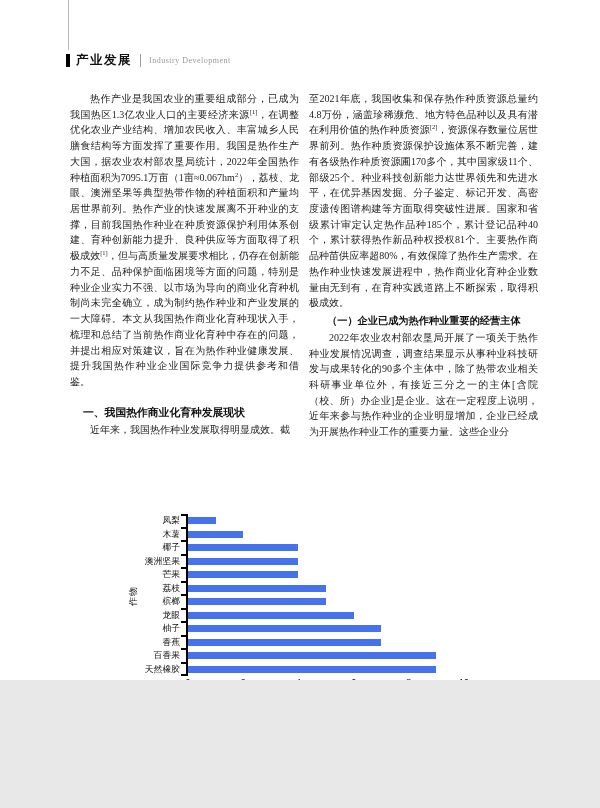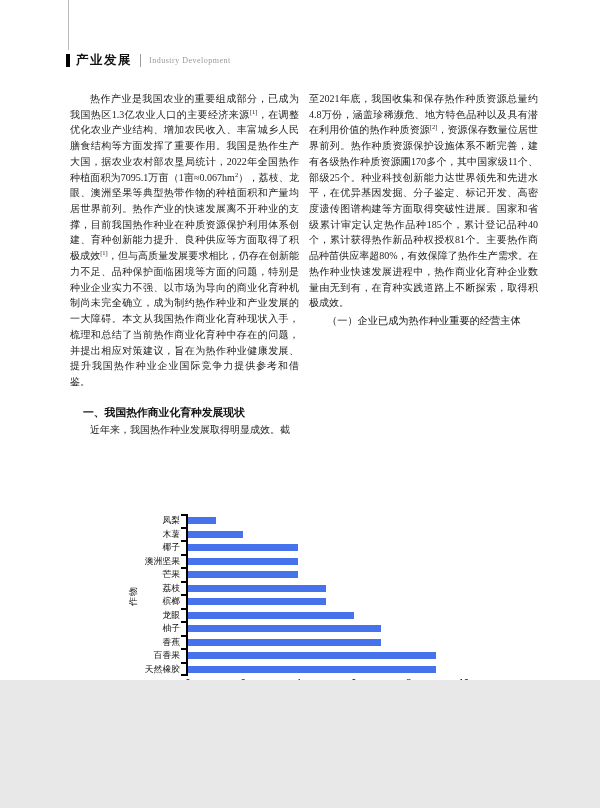--- a/index.html
+++ b/index.html
@@ -15,21 +15,21 @@
 
   .col{position:absolute;top:91px;width:229px;font-size:10px;line-height:15.72px;
        text-align:justify;text-justify:inter-ideograph;}
   #col-left{left:70px;}
   #col-right{left:309px;}
   .para{margin:0;}
   .para.indent{text-indent:20px;}
   .para sup{font-size:6.5px;line-height:0;vertical-align:super;}
   .h2{font-family:Liberation Serif, serif;font-weight:bold;
       font-size:10.8px;margin:15px 0 2px 0;text-indent:13px;color:#111;}
-  .h3{font-family:"Liberation Sans","DejaVu Sans",sans-serif;font-weight:normal;
+  .h3{font-family:"Liberation Sans","DejaVu Sans",sans-serif;font-weight:bold;
       font-size:10.2px;margin:2px 0 1px 0;text-indent:18px;color:#111;}
 
   .chart{position:absolute;left:70px;top:508px;width:400px;
          font-family:"Liberation Sans","DejaVu Sans",sans-serif;color:#111;}
   .chart-ylabel{position:absolute;left:57px;top:98px;transform:rotate(-90deg);
                 transform-origin:left top;font-size:9px;letter-spacing:1px;white-space:nowrap;}
   .cbody{display:flex;padding-top:6px;}
   .clabels{width:116px;}
   .clabel{height:13.5px;line-height:13.5px;text-align:right;padding-right:6px;
           font-size:8.8px;box-sizing:border-box;}
@@ -67,20 +67,21 @@
   </div>
 
   <div class="col" id="col-left">
       <p class="para indent"><span>热作产业是我国农业的重要组成部分，已成为我国热区1.3亿农业人口的主要经济来源</span><sup>[1]</sup><span>，在调整优化农业产业结构、增加农民收入、丰富城乡人民膳食结构等方面发挥了重要作用。我国是热作生产大国，据农业农村部农垦局统计，2022年全国热作种植面积为7095.1万亩（1亩≈0.067hm</span><sup>2</sup><span>），荔枝、龙眼、澳洲坚果等典型热带作物的种植面积和产量均居世界前列。热作产业的快速发展离不开种业的支撑，目前我国热作种业在种质资源保护利用体系创建、育种创新能力提升、良种供应等方面取得了积极成效</span><sup>[1]</sup><span>，但与高质量发展要求相比，仍存在创新能力不足、品种保护面临困境等方面的问题，特别是种业企业实力不强、以市场为导向的商业化育种机制尚未完全确立，成为制约热作种业和产业发展的一大障碍。本文从我国热作商业化育种现状入手，梳理和总结了当前热作商业化育种中存在的问题，并提出相应对策建议，旨在为热作种业健康发展、提升我国热作种业企业国际竞争力提供参考和借鉴。</span></p>
       <div class="h2">一、我国热作商业化育种发展现状</div>
       <p class="para indent"><span>近年来，我国热作种业发展取得明显成效。截</span></p>
     </div>
   <div class="col" id="col-right">
       <p class="para"><span>至2021年底，我国收集和保存热作种质资源总量约4.8万份，涵盖珍稀濒危、地方特色品种以及具有潜在利用价值的热作种质资源</span><sup>[2]</sup><span>，资源保存数量位居世界前列。热作种质资源保护设施体系不断完善，建有各级热作种质资源圃170多个，其中国家级11个、部级25个。种业科技创新能力达世界领先和先进水平，在优异基因发掘、分子鉴定、标记开发、高密度遗传图谱构建等方面取得突破性进展。国家和省级累计审定认定热作品种185个，累计登记品种40个，累计获得热作新品种权授权81个。主要热作商品种苗供应率超80%，有效保障了热作生产需求。在热作种业快速发展进程中，热作商业化育种企业数量由无到有，在育种实践道路上不断探索，取得积极成效。</span></p>
       <div class="h3">（一）企业已成为热作种业重要的经营主体</div>
+      <p class="para indent"><span>2022年农业农村部农垦局开展了一项关于热作种业发展情况调查，调查结果显示从事种业科技研发与成果转化的90多个主体中，除了热带农业相关科研事业单位外，有接近三分之一的主体[含院（校、所）办企业]是企业。这在一定程度上说明，近年来参与热作种业的企业明显增加，企业已经成为开展热作种业工作的重要力量。这些企业分</span></p>
     </div>
 
   <div class="chart">
     <div class="chart-ylabel">作物</div>
     <div class="cbody">
       <div class="clabels" id="chart-labels">
           <div class="clabel">凤梨</div>
           <div class="clabel">木薯</div>
           <div class="clabel">椰子</div>
           <div class="clabel">澳洲坚果</div>

